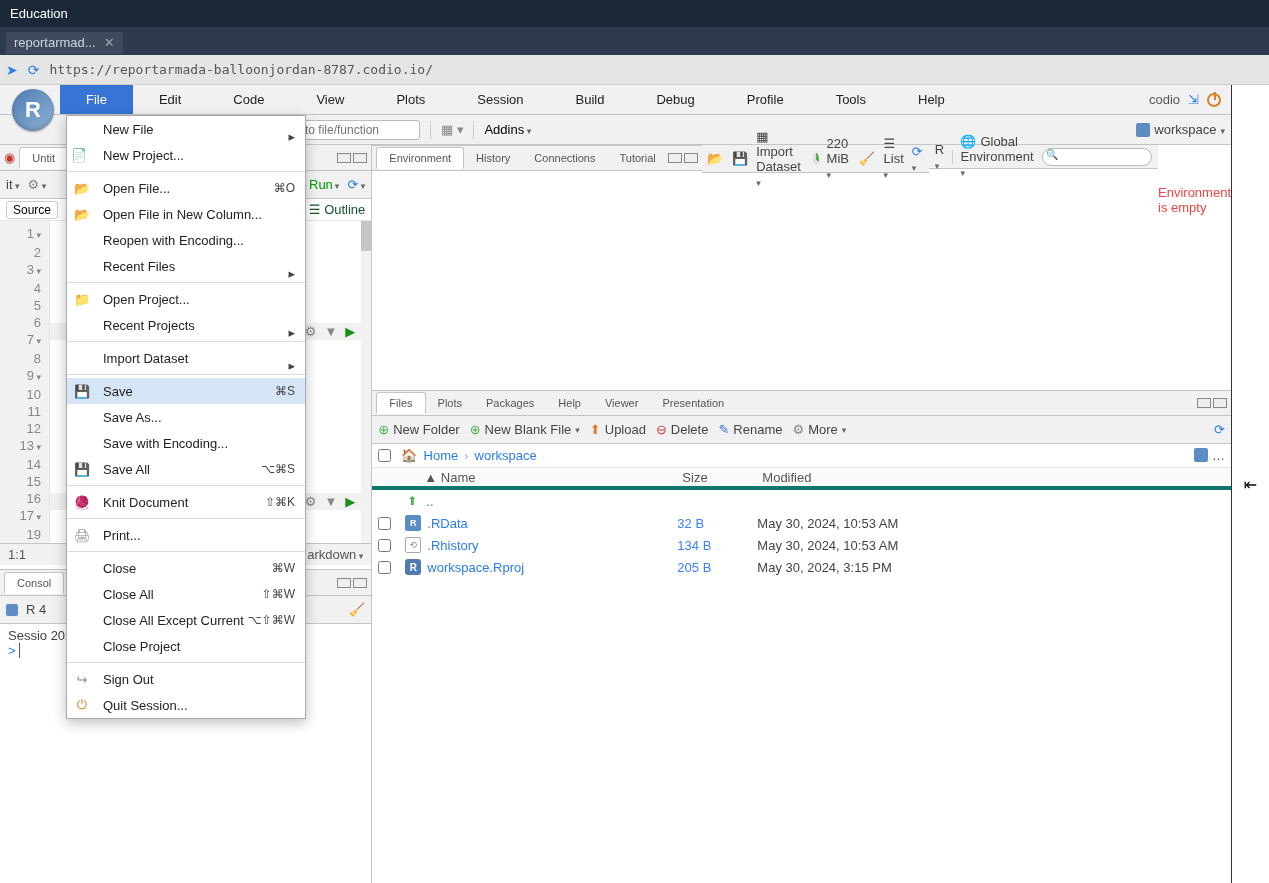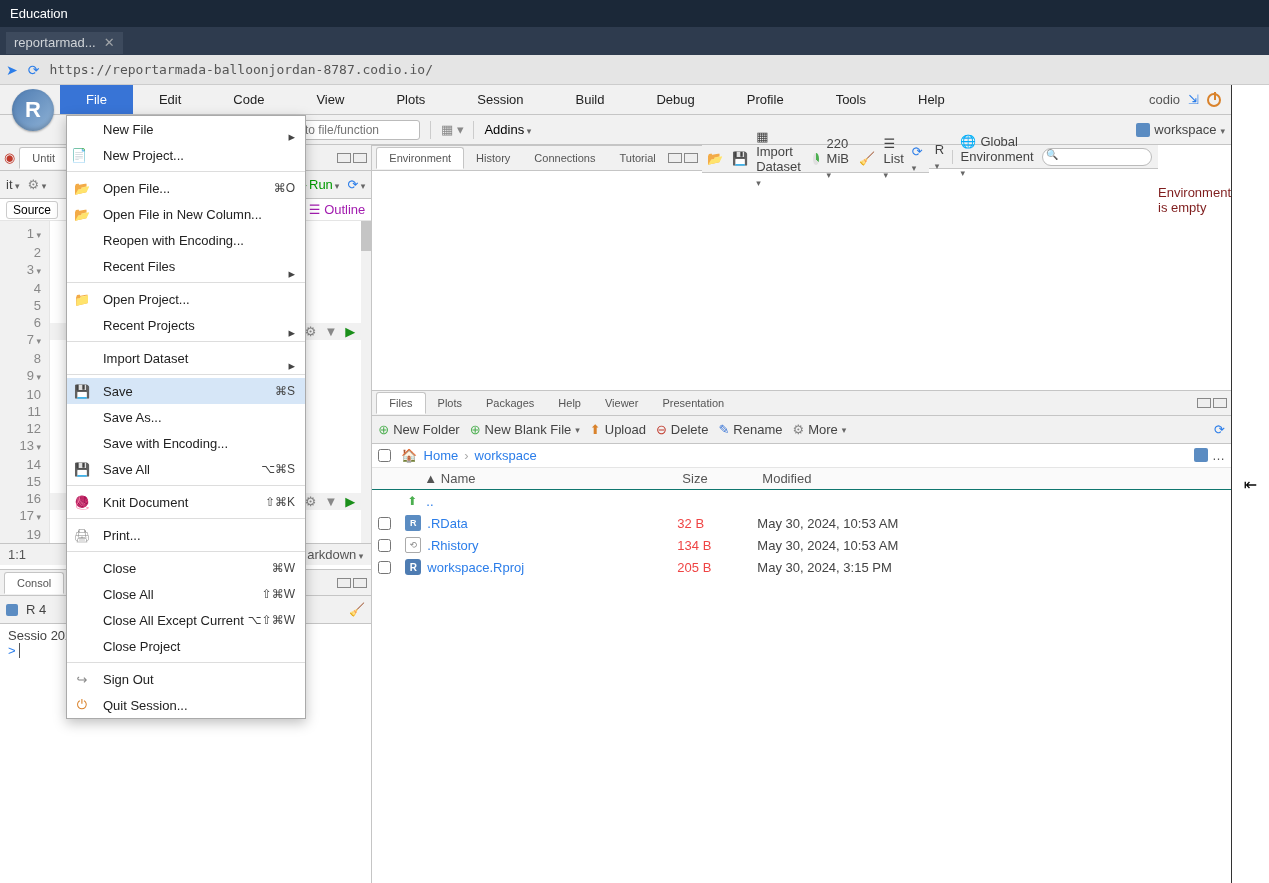--- a/index.html
+++ b/index.html
@@ -58,35 +58,35 @@
 .editor-code { flex:1; padding:4px 6px; font-family:Menlo,monospace; font-size:12px; line-height:17px; color:#444; position:relative;}
 .editor-code .chunk-bg { position:absolute; left:0; right:0; background:#f1f1f1; height:17px;}
 .src-btn { border:1px solid #ccc; background:#fff; padding:1px 6px; border-radius:3px; font-size:12px;}
 .statusbar { height:22px; background:#f1f1f1; border-top:1px solid #c5c5c5; display:flex; align-items:center; padding:0 8px; font-size:12px; color:#555;}
 .statusbar .right { margin-left:auto;}
 
 .console-pane { flex:1; display:flex; flex-direction:column; border-top:1px solid #c5c5c5; margin-top: 4px;}
 .console-body { flex:1; padding:4px 8px; font-family:Menlo,monospace; font-size:13px; color:#444;}
 .console-body .prompt { color:#2b7de9;}
 
-.env-body { flex:1; display:flex; align-items:flex-start; justify-content:center; padding-top:40px; color:#7f1d1d; font-size:13px;}
+.env-body { flex:1; display:flex; align-items:flex-start; justify-content:center; padding-top:40px; color:#ef4444; font-size:13px;}
 .files-body { flex:1; overflow:auto; font-size:13px;}
 .files-toolbar { height:28px; background:#f1f1f1; border-bottom:1px solid #c5c5c5; display:flex; align-items:center; padding:0 6px; gap:10px;}
 .files-toolbar .fb { display:flex; align-items:center; gap:4px; color:#444; cursor:pointer;}
 .breadcrumb-row { height:24px; border-bottom:1px solid #e5e5e5; display:flex; align-items:center; padding:0 6px; gap:6px;}
 .breadcrumb-row input[type=checkbox]{margin-right:4px;}
 .bc-link { color:#2b7de9; cursor:pointer;}
-.file-header { display:flex; height:22px; align-items:center; border-bottom:1px solid #0f766e; background:#fafafa; color:#555; font-size:12px;}
+.file-header { display:flex; height:22px; align-items:center; border-bottom:4px solid #0f766e; background:#fafafa; color:#555; font-size:12px;}
 .file-header .col-name { flex:0 0 310px; padding-left:52px;}
 .file-header .col-size { flex:0 0 80px;}
 .file-header .col-mod { flex:1;}
 .file-row { display:flex; height:22px; align-items:center; padding:0 6px;}
 .file-row input[type=checkbox]{margin-right:10px;}
 .file-row .fname { color:#2b7de9; cursor:pointer; width: 276px; display:flex; align-items:center; gap:6px; padding-left:4px;}
-.file-row .fsize { width:80px; color:#ef4444;}
+.file-row .fsize { width:80px; color:#3b82f6;}
 .file-row .fmod { color:#444;}
 .ic-sm { width:16px; height:16px; display:inline-flex; align-items:center; justify-content:center; font-size:12px;}
 .ic-folder-up { color:#4caf50;}
 .ic-rdata { background:#5b8cc2; color:#fff; border-radius:2px; font-size:9px; font-weight:bold;}
 .ic-rhist { border:1px solid #aaa; border-radius:2px; color:#888; font-size:9px;}
 .ic-rproj { background:#4e7cb2; color:#fff; border-radius:3px; font-size:10px; font-weight:bold;}
 
 
 .dropdown { position:absolute; top: 30px; left: 66px; width: 240px; background:#fff; border:1px solid #aaa; box-shadow: 0 4px 12px rgba(0,0,0,.25); z-index:100;}
 .dd-item { height:26px; display:flex; align-items:center; padding:0 10px 0 36px; position:relative; cursor:pointer; font-size:13px; color:#222;}
@@ -283,21 +283,21 @@
             <span class="run-btn">
                   <span class="green-arr">▶</span>
                   <span>Run</span>
                   <span class="caret"></span>
                 </span>
             <span class="blue-arr caret">⟳</span>
           </div>
         </div>
         <div style="height:22px; background:#fff; border-bottom:1px solid #e5e5e5; display:flex; align-items:center; padding:0 6px;">
           <span class="src-btn">Source</span>
-          <span style="margin-left:auto; color:#a21caf;text-align:center;">☰ <span>Outline</span></span>
+          <span style="margin-left:auto; color:#14532d;text-align:center;">☰ <span>Outline</span></span>
         </div>
         <div class="editor-body">
           <div class="gutter" id="gutter">
                 <span class="ln chunk">1</span>
                 <span class="ln">2</span>
                 <span class="ln chunk">3</span>
                 <span class="ln">4</span>
                 <span class="ln">5</span>
                 <span class="ln">6</span>
                 <span class="ln chunk">7</span>

